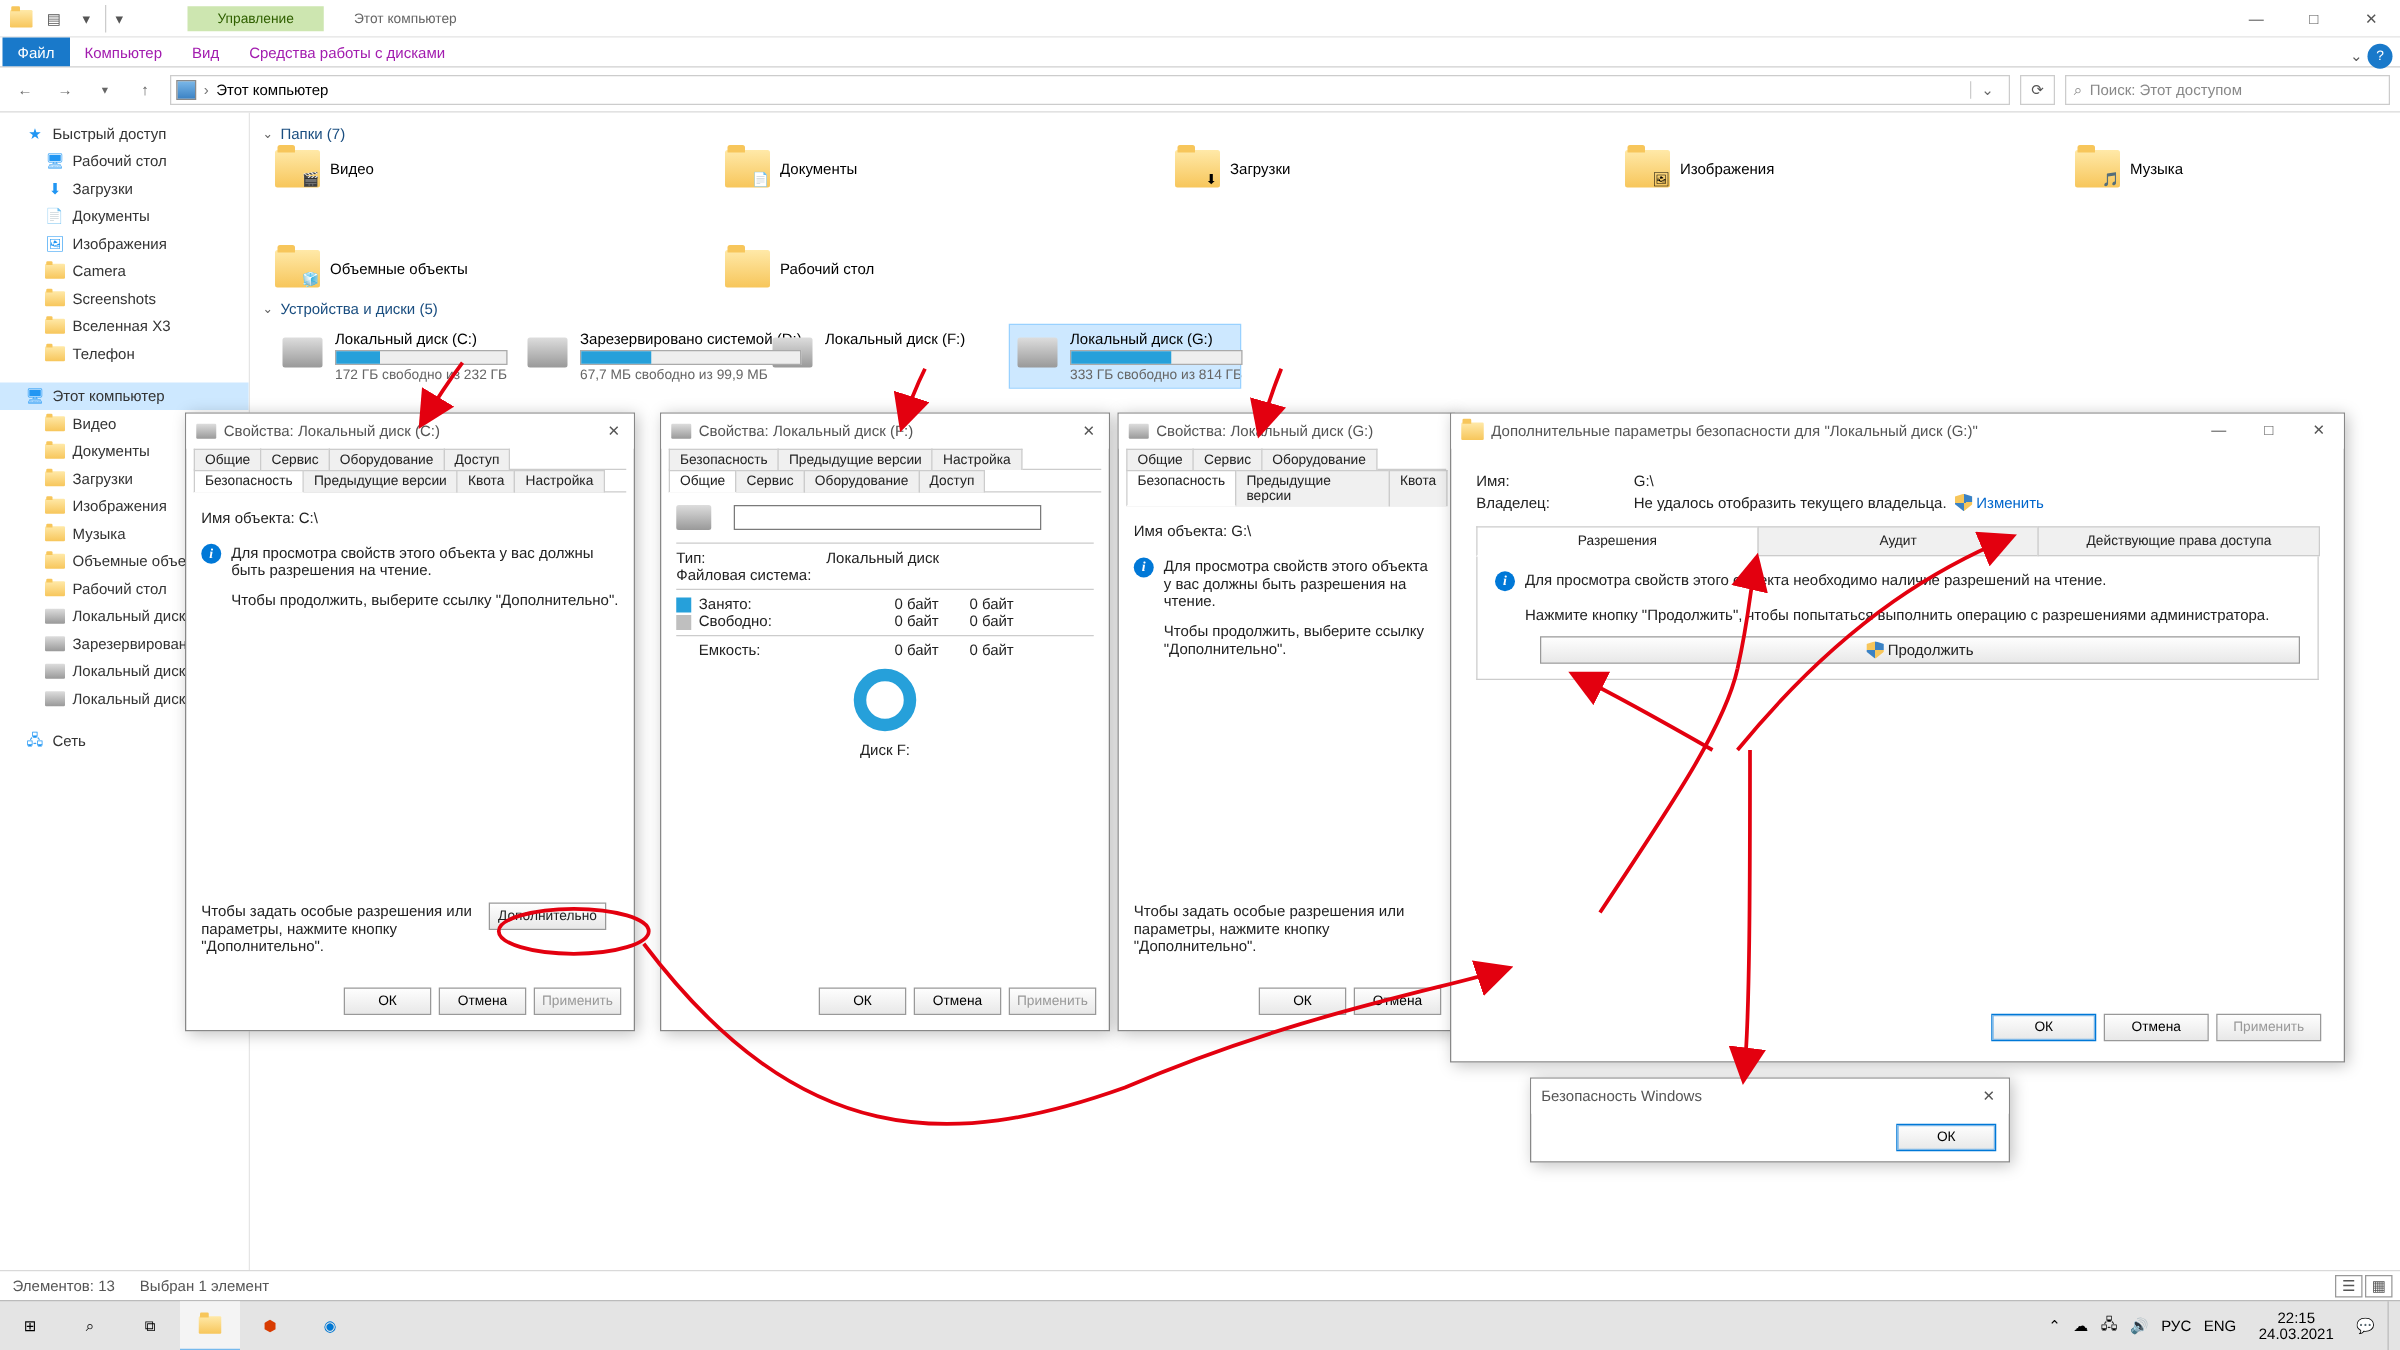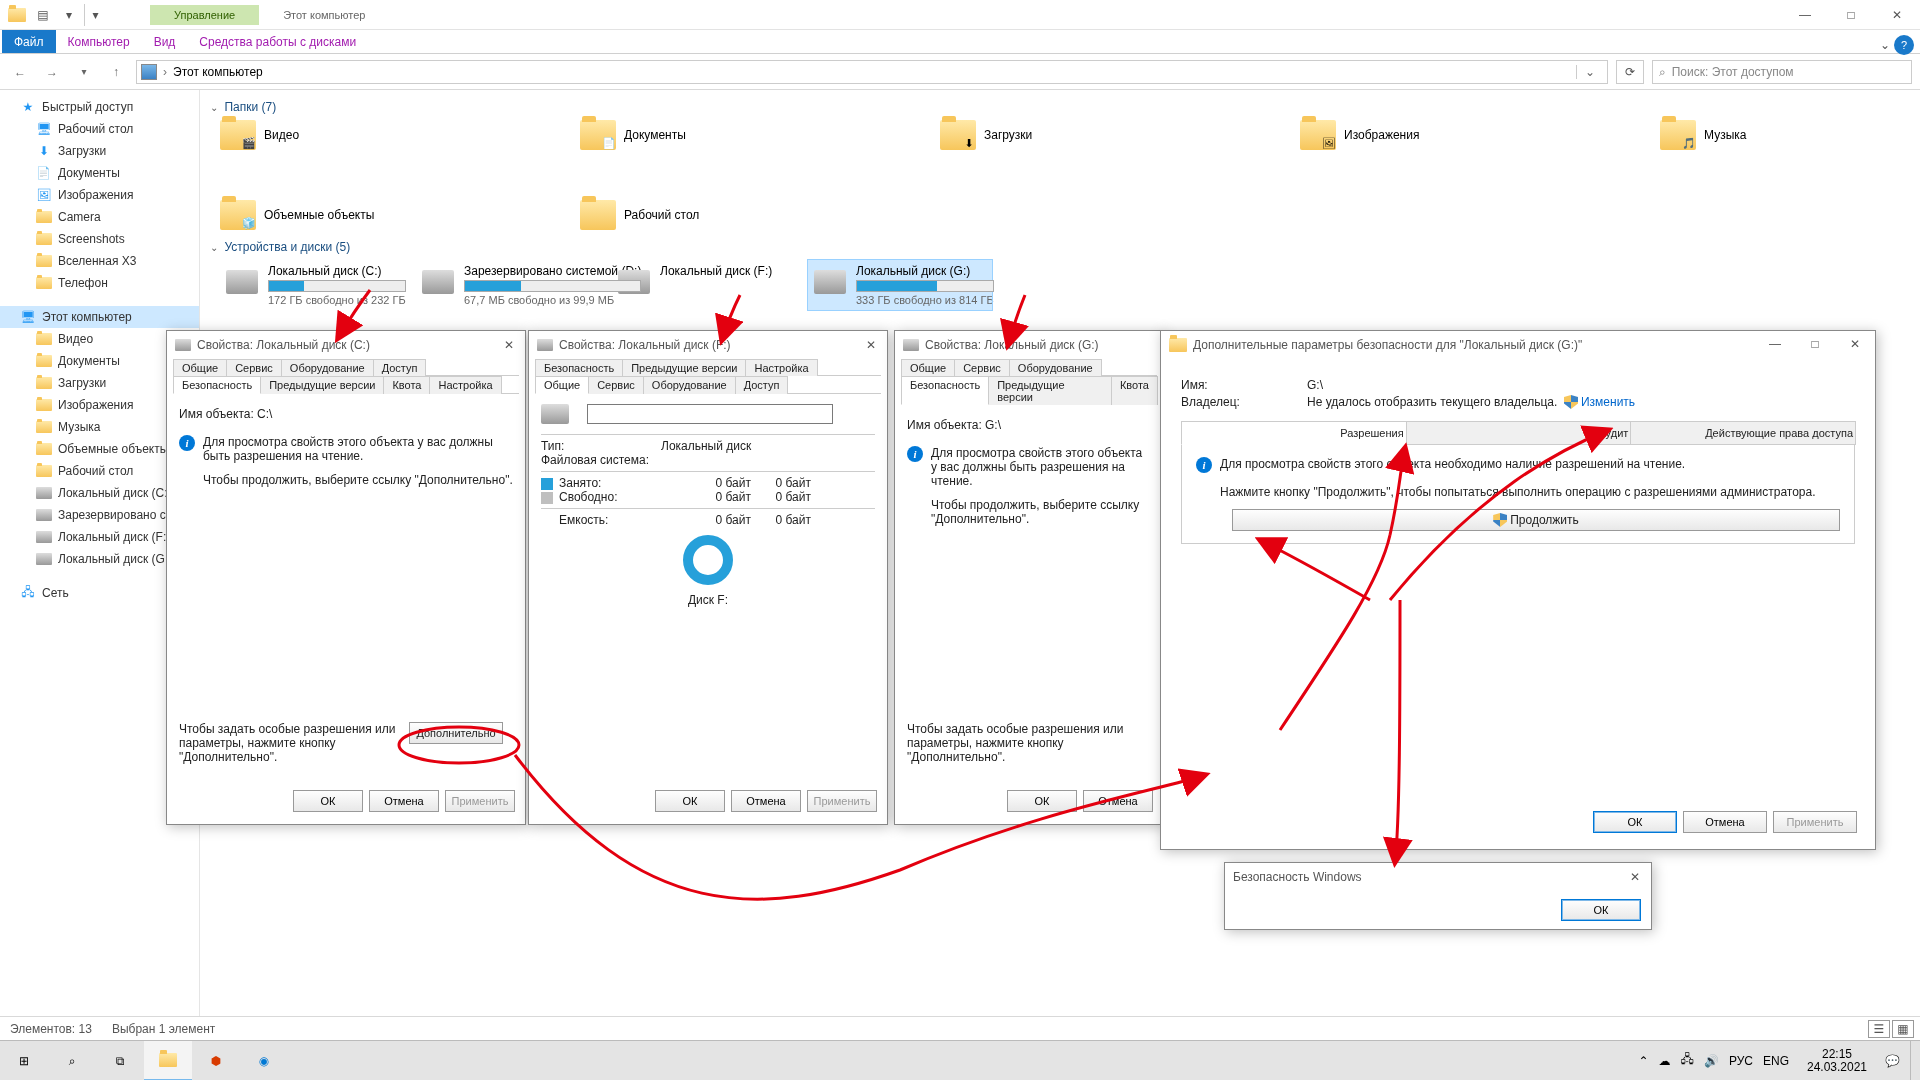--- a/index.html
+++ b/index.html
@@ -82,21 +82,21 @@
 .donut{width:50px;height:50px;border-radius:50%;border:10px solid #26a0da;margin:8px auto}
 .sq{width:12px;height:12px;display:inline-block;vertical-align:middle;margin-right:6px}
 .annotations{position:absolute;inset:0;pointer-events:none;z-index:999}
 .stats-row{display:flex;align-items:center}
 .stats-row .c1{width:120px}
 .stats-row .c2{width:90px;text-align:right}
 .stats-row .c3{width:60px;text-align:right}
 .stats-hr{border-top:1px solid #ccc;margin:4px 0}
 input.volname{width:246px;height:20px;border:1px solid #7a7a7a;padding:0 4px;font-size:11px}
 .sec-tabs{display:flex;margin:0}
-.sec-tab{flex:1;text-align:right;padding:5px 2px;border:1px solid #ccc;background:#f0f0f0;font-size:11px;margin-right:-1px}
+.sec-tab{flex:1;text-align:center;padding:5px 2px;border:1px solid #ccc;background:#f0f0f0;font-size:11px;margin-right:-1px}
 .sec-tab.active{background:#fff;border-bottom:1px solid #fff}
 .folder-yellow{width:18px;height:14px;background:linear-gradient(#ffe9a8,#f7c65b);border-radius:1px;position:relative;display:inline-block;vertical-align:middle}
 .folder-yellow::before{content:"";position:absolute;top:-3px;left:1px;width:7px;height:4px;background:#f7c65b;border-radius:1px 1px 0 0}
 .pinned{width:16px;height:16px;display:inline-flex;align-items:center;justify-content:center;color:#2196f3;flex:none}
 .small-drive{width:16px;height:12px;background:linear-gradient(#ddd,#999);border-radius:1px;flex:none}
 .folder-small{width:16px;height:12px;background:linear-gradient(#ffe9a8,#f7c65b);border-radius:1px;position:relative;flex:none}
 .folder-small::before{content:"";position:absolute;top:-2px;left:1px;width:5px;height:3px;background:#f7c65b;border-radius:1px 1px 0 0}
 </style>
 </head>
 <body>
@@ -365,21 +365,21 @@
     <span>ENG</span>
     <div class="tb-clock">
         <div>22:15</div>
         <div>24.03.2021</div>
       </div>
     <span>💬</span>
     <span style="width:6px;border-left:1px solid #bbb;height:40px"></span>
   </div>
 </div>
 
-<div class="dialog" style="left:166px;top:330px;width:360px;height:495px">
+<div class="dialog" style="left:148px;top:330px;width:360px;height:495px">
   <div class="dlg-title">
       <span class="small-drive"></span>
       <span>Свойства: Локальный диск (C:)</span>
     </div>
   <div class="dlg-close">✕</div>
   <div class="tabs-row">
     <div class="tab">Общие</div>
     <div class="tab">Сервис</div>
     <div class="tab">Оборудование</div>
     <div class="tab">Доступ</div>
@@ -537,21 +537,21 @@
         </div>
     </div>
   </div>
   <div class="dlg-buttons" style="position:absolute;bottom:8px;right:8px">
     <div class="btn default" style="min-width:84px">ОК</div>
     <div class="btn" style="min-width:84px">Отмена</div>
     <div class="btn disabled" style="min-width:84px">Применить</div>
   </div>
 </div>
 
-<div class="dialog" style="left:1224px;top:862px;width:428px">
+<div class="dialog" style="left:1224px;top:862px;width:384px">
   <div class="dlg-title">
       <span>Безопасность Windows</span>
     </div>
   <div class="dlg-close">✕</div>
   <div class="dlg-buttons">
     <div class="btn default" style="min-width:80px">ОК</div>
   </div>
 </div>
 
 <svg class="annotations" width="1920" height="1080">

